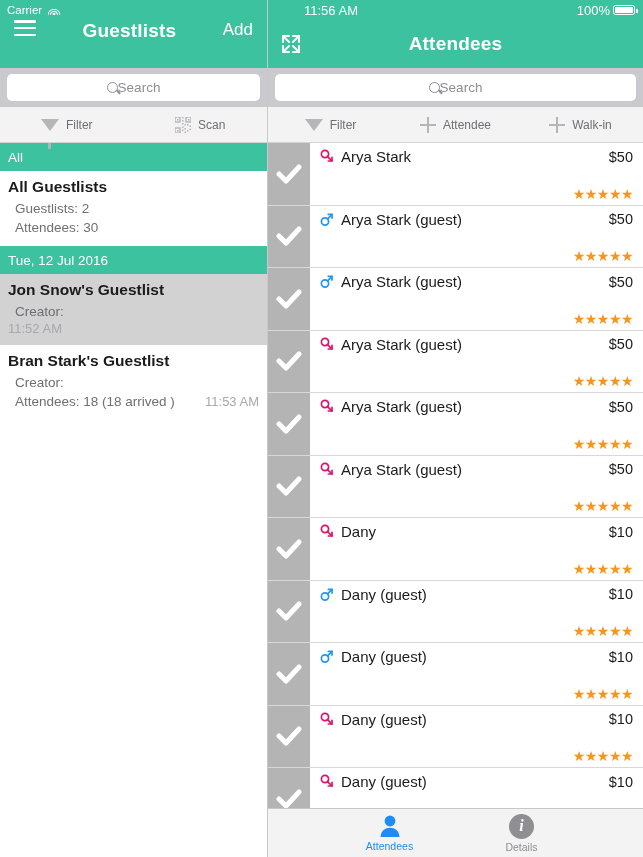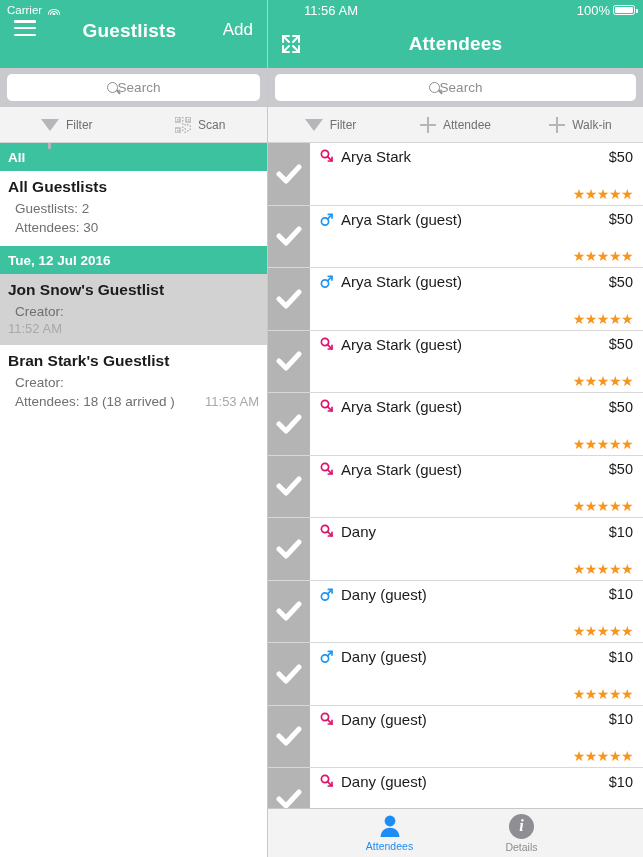--- a/index.html
+++ b/index.html
@@ -78,21 +78,21 @@
   .qr { width:16px; height:16px; position:relative; }
   .qr svg { display:block; }
   .plus { position:relative; width:16px; height:16px; }
   .plus::before,.plus::after{content:"";position:absolute;background:#b6b6ba;}
   .plus::before{left:0;top:7px;width:16px;height:2px;}
   .plus::after{top:0;left:7px;height:16px;width:2px;}
 
   .section-header {
     height: 28px; background:#3dc2a0; color:#fff;
     display:flex; align-items:center; padding: 0 8px;
-    font-size: 13.5px; font-weight: 700;
+    font-size: 13.5px; font-weight: 400;
   }
   .gl-cell { padding: 7px 8px 9px 8px; background:#fff; }
   .gl-cell.selected { background:#d2d2d2; }
   .gl-title { font-size: 15.5px; font-weight: 700; color:#1b1b1b; margin-bottom:3px; }
   .gl-sub { font-size: 13.5px; color:#6f6f74; line-height: 19px; margin-left: 7px; }
   .gl-row { display:flex; justify-content:space-between; align-items:baseline; }
   .gl-time { font-size: 13px; color:#a8a8ad; }
   .left-filler { flex:1; background:#fff; }
 
   

